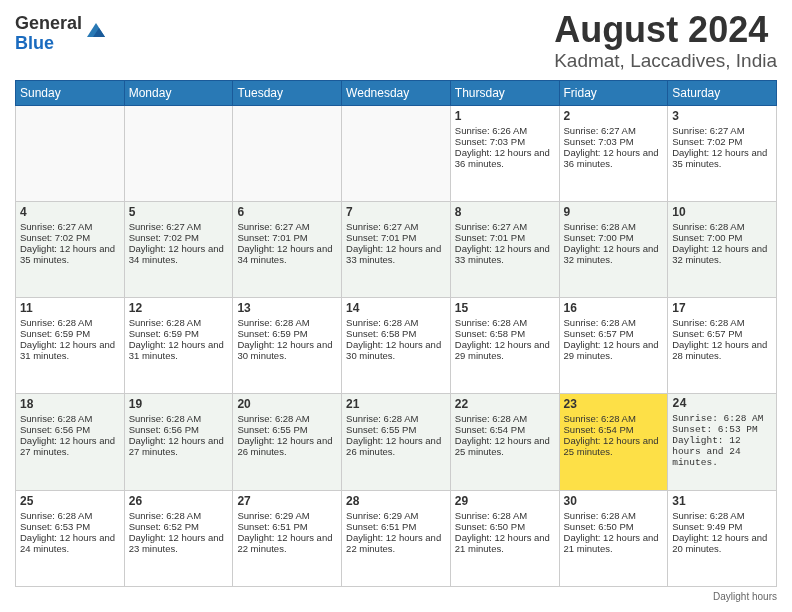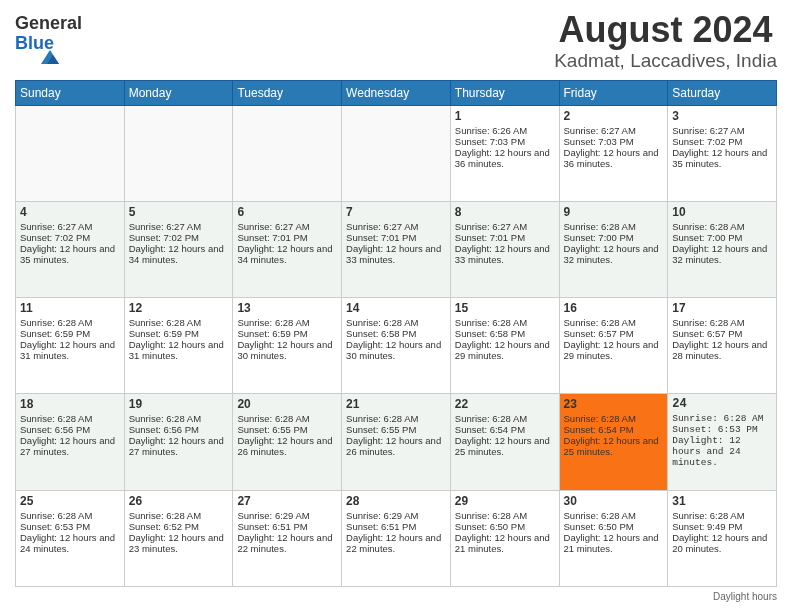--- a/index.html
+++ b/index.html
@@ -33,21 +33,21 @@
       font-weight: bold;
       line-height: 1.1;
     }
     .logo-text .general {
       color: #333;
     }
     .logo-text .blue {
       color: #1a6bbf;
     }
     .title-block {
-      text-align: center;
+      text-align: left;
     }
     .main-title {
       font-size: 36px;
       font-weight: bold;
       color: #333;
       line-height: 1.1;
     }
     .sub-title {
       font-size: 19px;
       color: #555;
@@ -104,21 +104,21 @@
       background: #f0f4f0;
     }
   </style>
 </head>
 <body>
 
 <div class="page">
   <div class="header">
     <div class="logo">
       <div>
-        <div style="display:flex;align-items:center;flex-direction:column;">
+        <div style="display:flex;align-items:center;">
           <span class="logo-text">
             <span class="general">General</span><br>
             <span class="blue">Blue</span>
           </span>
           <svg width="22" height="22" viewBox="0 0 22 22" style="margin-left:3px;margin-top:-8px;">
             <polygon points="2,18 11,4 20,18" fill="#2979b5"></polygon>
             <polygon points="8,18 14,9 20,18" fill="#1a5a99"></polygon>
           </svg>
         </div>
       </div>
@@ -278,21 +278,21 @@
             <div>Sunrise: 6:28 AM</div>
             <div>Sunset: 6:55 PM</div>
             <div>Daylight: 12 hours and 26 minutes.</div>
           </td>
           <td style="background: rgb(240, 244, 240);">
             <span class="date-num">22</span>
             <div>Sunrise: 6:28 AM</div>
             <div>Sunset: 6:54 PM</div>
             <div>Daylight: 12 hours and 25 minutes.</div>
           </td>
-          <td style="background: #f97316;">
+          <td style="background: #fde047;">
             <span class="date-num">23</span>
             <div>Sunrise: 6:28 AM</div>
             <div>Sunset: 6:54 PM</div>
             <div>Daylight: 12 hours and 25 minutes.</div>
           </td>
           <td style="background: rgb(240, 244, 240); font-family: Liberation Mono, monospace;">
             <span class="date-num">24</span>
             <div>Sunrise: 6:28 AM</div>
             <div>Sunset: 6:53 PM</div>
             <div>Daylight: 12 hours and 24 minutes.</div>

